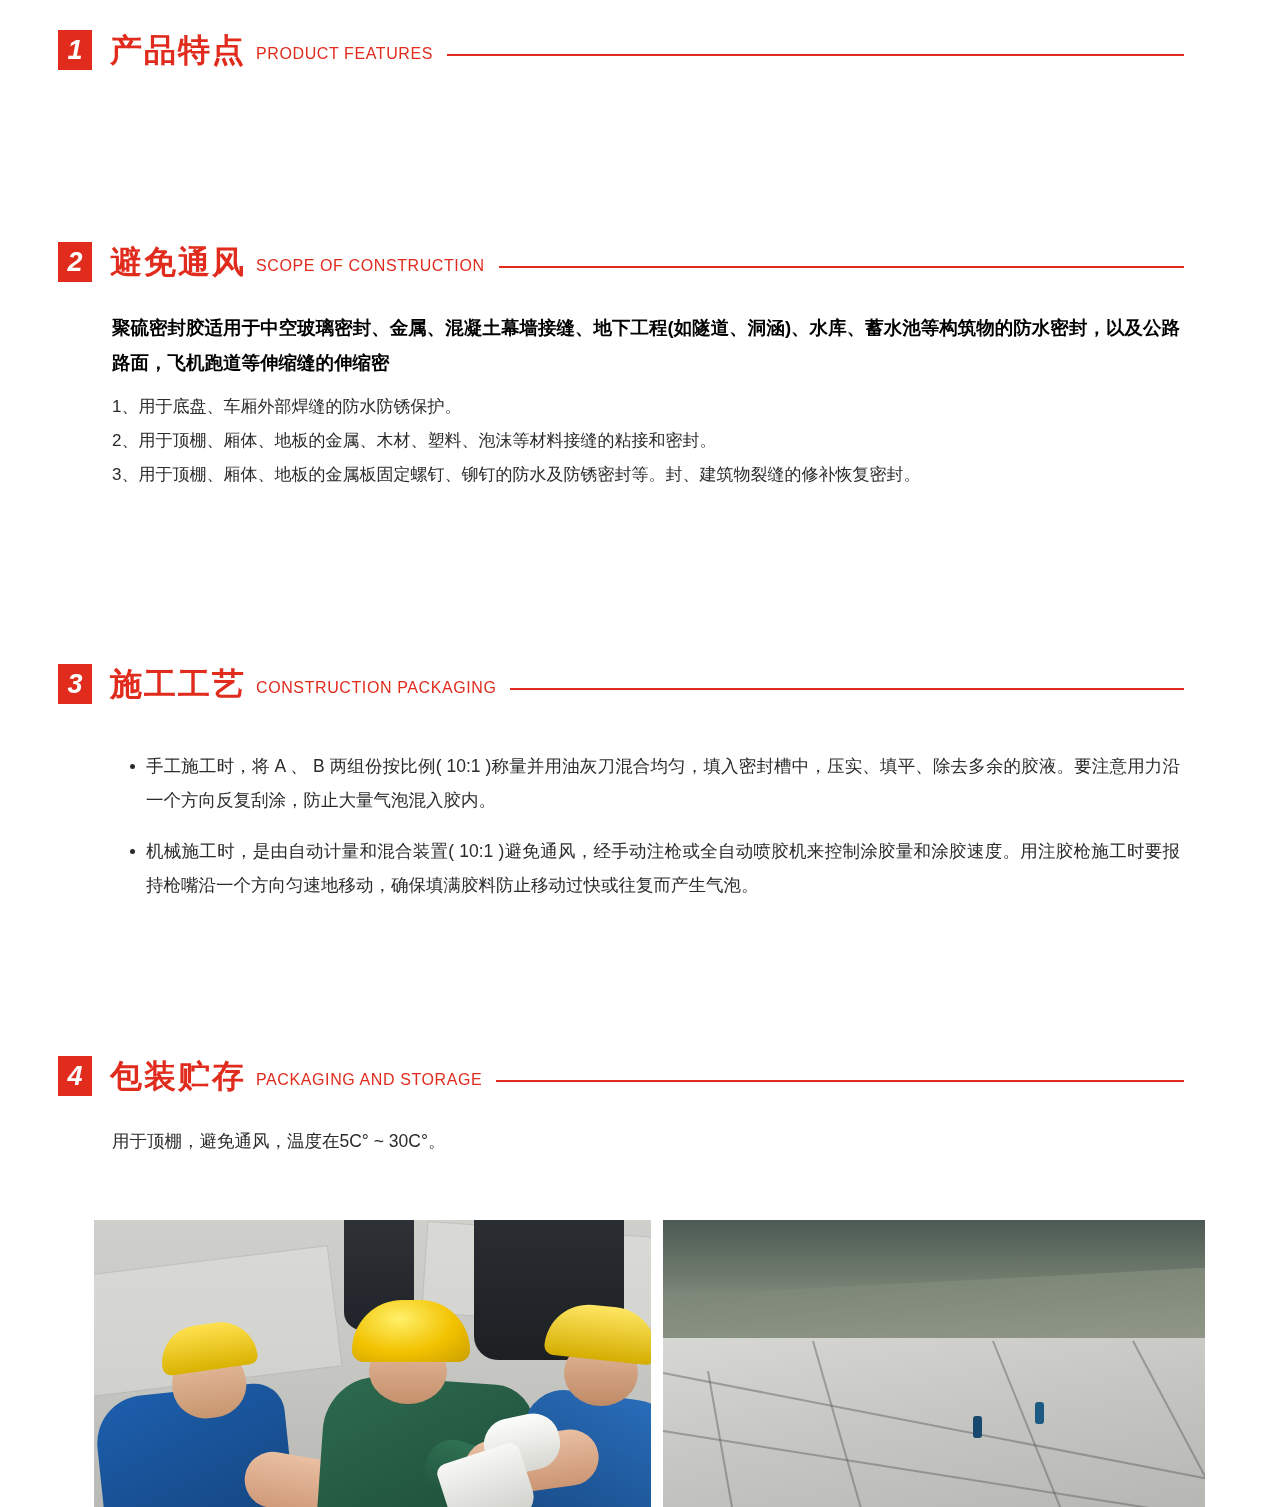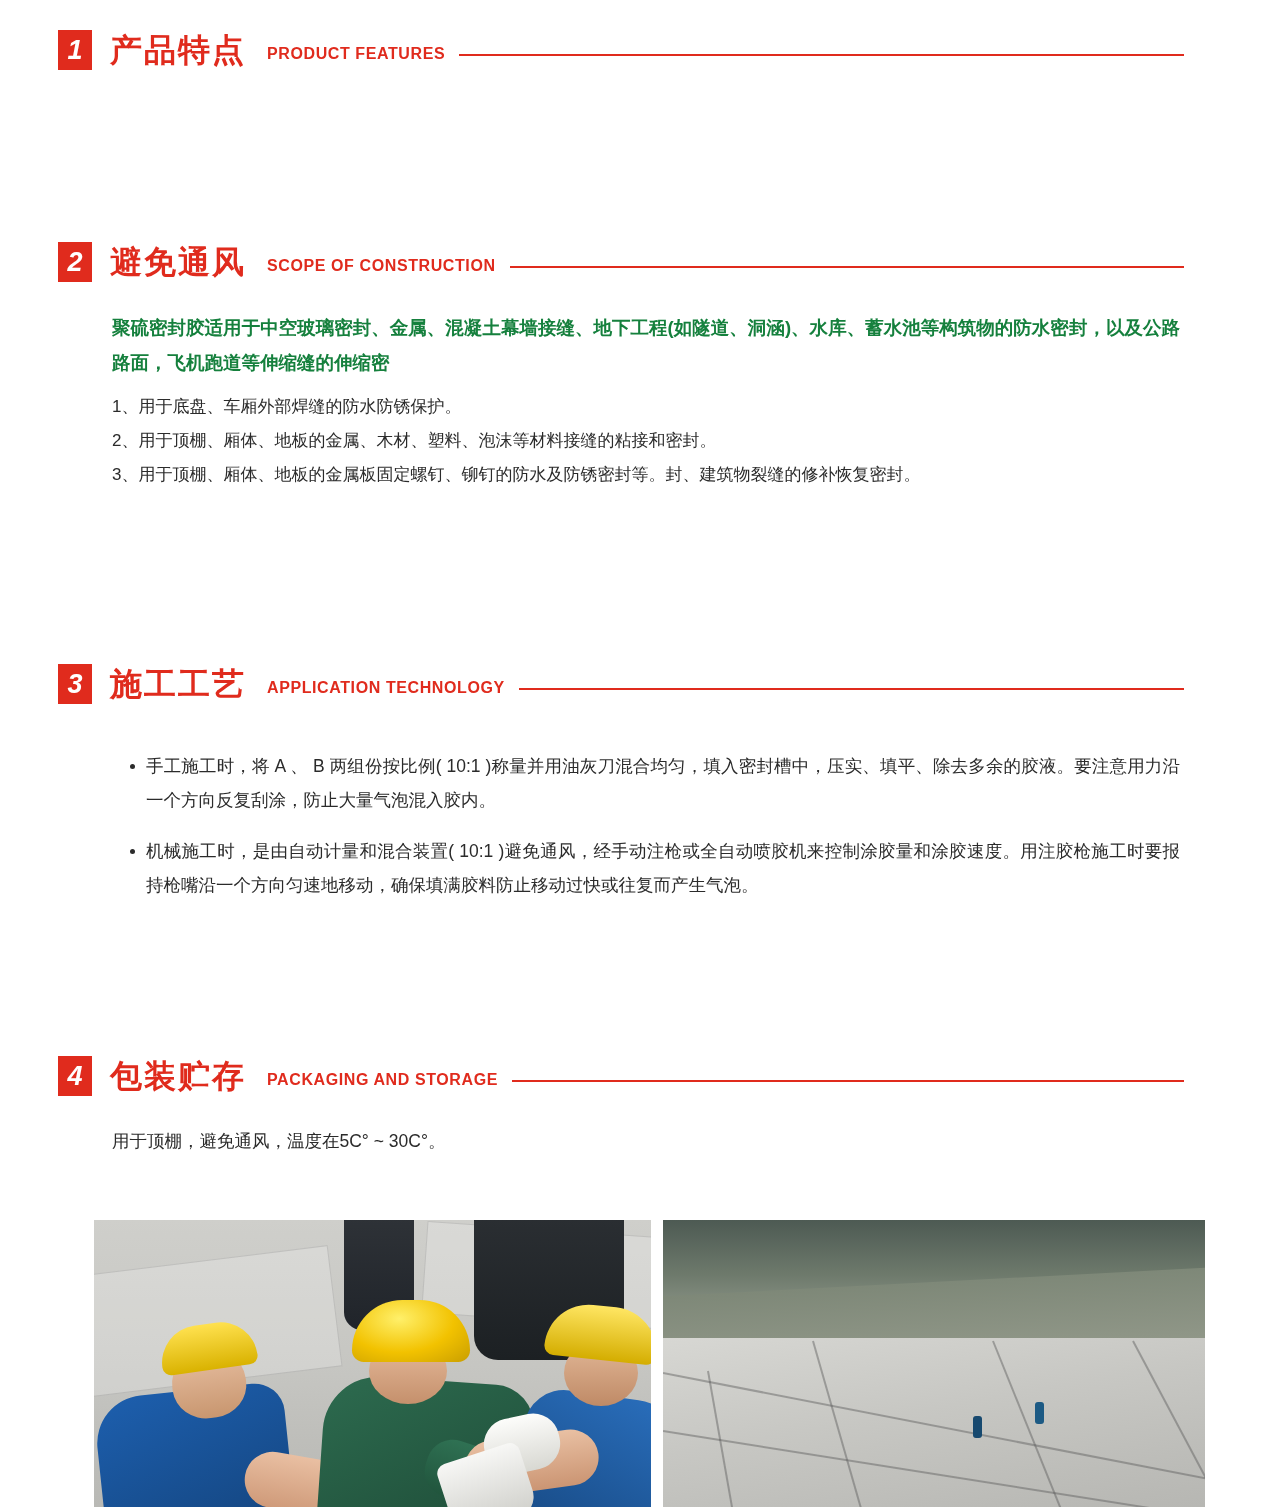--- a/index.html
+++ b/index.html
@@ -50,24 +50,24 @@
     font-size: 32px;
     font-weight: bold;
     color: #e02b1d;
     letter-spacing: 2px;
     margin-left: 18px;
     white-space: nowrap;
     line-height: 1;
   }
   .sec-title-en {
     font-size: 16px;
-    font-weight: bold;
+    font-weight: normal;
     color: #e02b1d;
     letter-spacing: 0.6px;
-    margin-left: 21px;
+    margin-left: 10px;
     white-space: nowrap;
     line-height: 1;
     transform: translateY(4px);
   }
   .sec-rule {
     flex: 1 1 auto;
     height: 2px;
     background: #e02b1d;
     margin-left: 14px;
     margin-top: 10px;
@@ -83,21 +83,21 @@
     font-size: 17.5px;
     line-height: 34px;
     color: #2b2b2b;
     text-align: justify;
   }
   p.para-bold {
     margin: 0;
     font-size: 18.5px;
     font-weight: bold;
     line-height: 35px;
-    color: #15803d;
+    color: #000000;
     text-align: justify;
   }
   .list-line {
     margin: 0;
     font-size: 17px;
     line-height: 34px;
     color: #2b2b2b;
   }
 
   ul.bullets {
@@ -325,21 +325,21 @@
       <p class="list-line">3、用于顶棚、厢体、地板的金属板固定螺钉、铆钉的防水及防锈密封等。封、建筑物裂缝的修补恢复密封。</p>
     </div>
   </section>
 
   <div class="gap-sec-2"></div>
 
   <section class="section">
     <div class="sec-head">
       <div class="num-box">3</div>
       <div class="sec-title-cn">施工工艺</div>
-      <div class="sec-title-en">APPLICATION TECHNOLOGY</div>
+      <div class="sec-title-en">CONSTRUCTION PACKAGING</div>
       <div class="sec-rule"></div>
     </div>
     <div class="head-gap"></div>
     <div class="sec-body">
       <ul class="bullets">
         <li>手工施工时，将 A 、 B 两组份按比例( 10:1 )称量并用油灰刀混合均匀，填入密封槽中，压实、填平、除去多余的胶液。要注意用力沿一个方向反复刮涂，防止大量气泡混入胶内。</li>
         <li>机械施工时，是由自动计量和混合装置( 10:1 )避免通风，经手动注枪或全自动喷胶机来控制涂胶量和涂胶速度。用注胶枪施工时要报持枪嘴沿一个方向匀速地移动，确保填满胶料防止移动过快或往复而产生气泡。</li>
       </ul>
     </div>
   </section>

